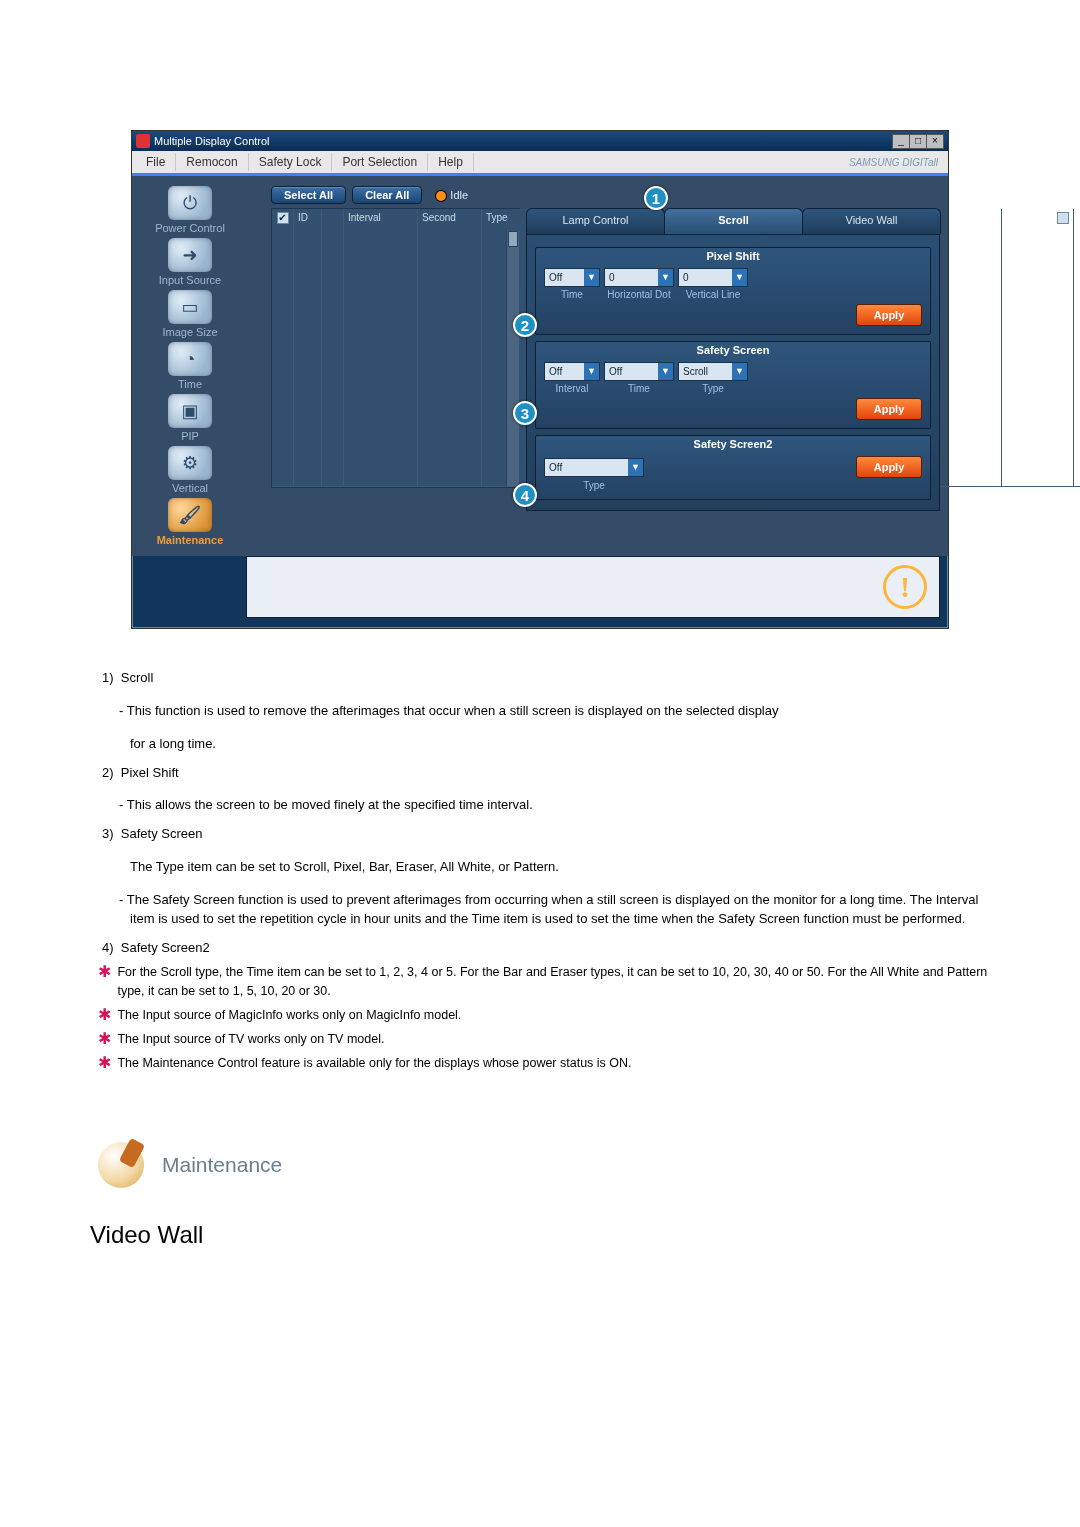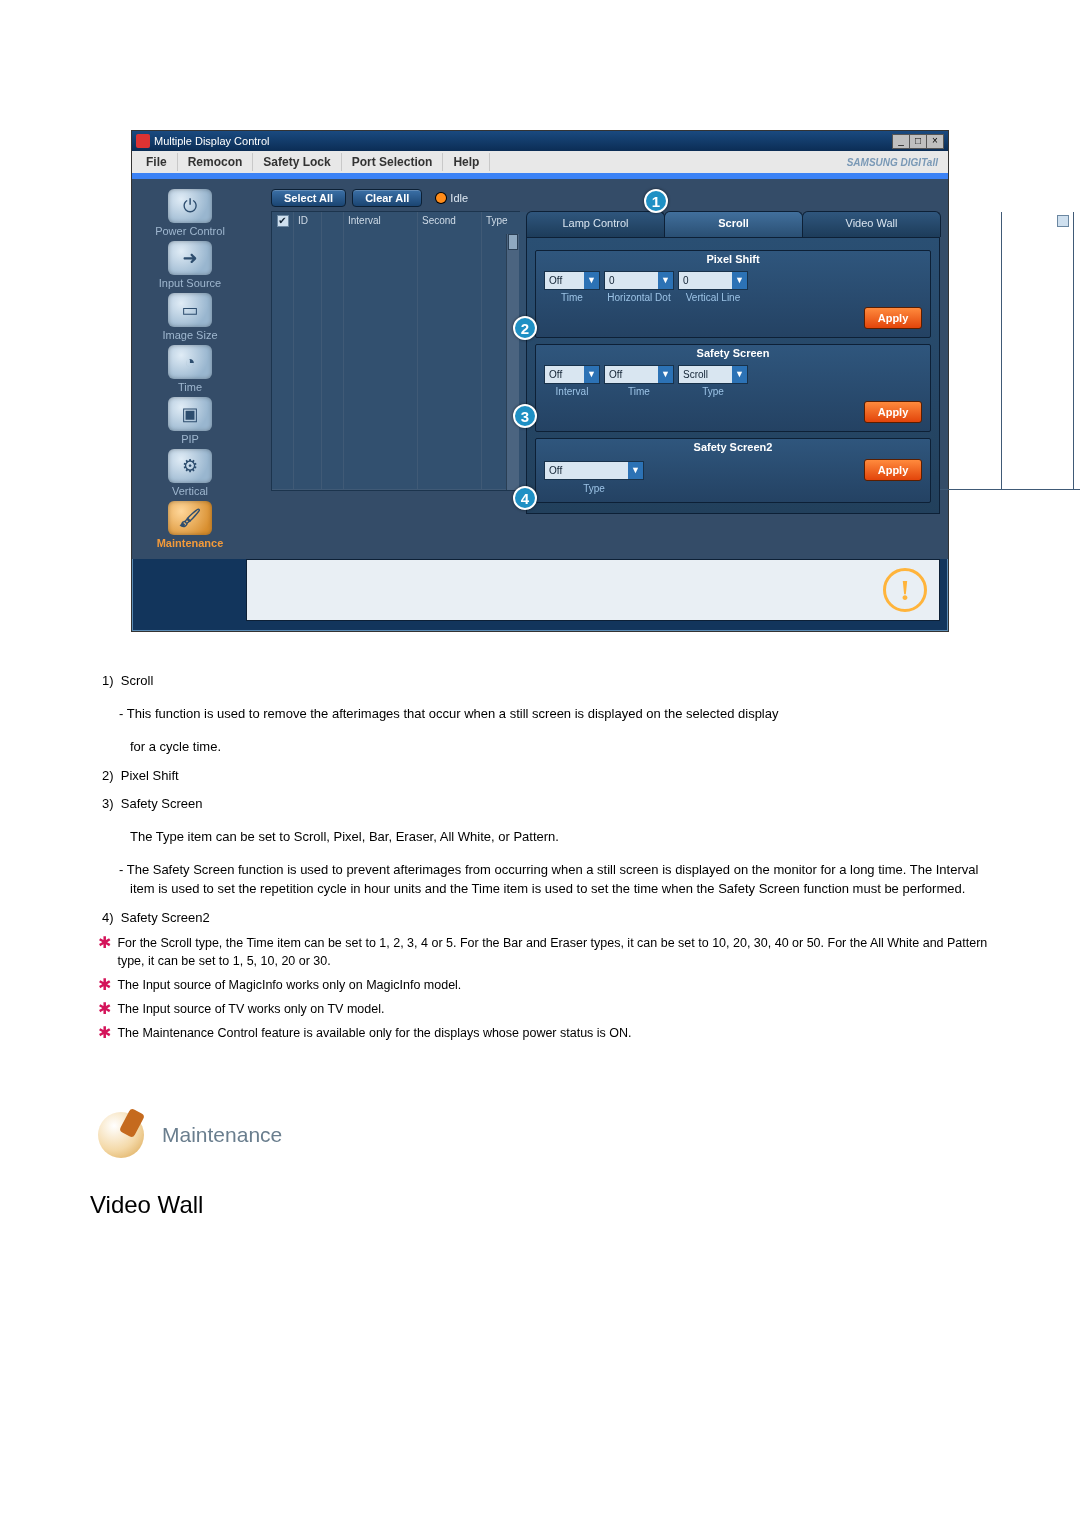--- a/index.html
+++ b/index.html
@@ -39,27 +39,26 @@
   .win-btn {
     width: 18px; height: 15px;
     background: #bfbfbf;
     border: 1px solid #555;
     font-size: 10px; line-height: 12px; text-align: center;
     color: #000;
     margin-left: -1px;
   }
   .menu-bar {
     background: #e8e8e8;
-    border-bottom: 6px solid #3b82f6;
+    border-bottom: 3px solid #3b82f6;
     padding: 2px 4px;
     font-size: 12px;
     color: #333;
     display:flex;
     align-items:center;
-    font-weight:bold;
   }
   .menu-item {
     padding: 2px 10px;
     border-right: 1px solid #c8c8c8;
   }
   .menu-item:last-of-type { border-right:none; }
   .brand {
     margin-left:auto; font-size:10px; color:#7a99b6; font-style:italic;
     padding-right:6px;
   }
@@ -98,21 +97,21 @@
   }
   .top-buttons { display:flex; gap:6px; align-items:center; margin-bottom:4px; }
   .pill-btn {
     padding: 2px 12px;
     color:#fff; font-size:11px; font-weight:bold;
     border:1px solid #0c2035;
     border-radius:4px;
     background: linear-gradient(#3b70a7,#1b4572);
     box-shadow: 0 1px 0 rgba(255,255,255,.2) inset;
   }
-  .idle { color:#dfe9f3; font-size:11px; display:flex; align-items:center; gap:4px; margin-left:8px;}
+  .idle { color:#dfe9f3; font-size:11px; display:flex; align-items:flex-end; gap:4px; margin-left:8px;}
   .idle-dot { width:10px;height:10px;border-radius:50%;background:#ff8c1a;box-shadow:0 0 0 1px #000;}
   .grid {
     border:1px solid #1c344d;
     background:#2b4560;
     height: 280px;
     display:flex; flex-direction:row;
     position:relative;
   }
   .grid-head, .grid-row {
     display:flex; font-size:10px; color:#cfdbe7;
@@ -172,21 +171,21 @@
   }
   .row { display:flex; align-items:center; gap:4px; }
   .sel {
     height:19px; background:#d9e6f1; border:1px solid #18324b;
     font-size:10px; color:#123; display:flex; align-items:center;
   }
   .sel span{ flex:1; padding:0 4px; }
   .sel .arrow{ width:15px; background:#2c72b5; color:#fff; text-align:center; font-size:9px; line-height:17px;}
   .lbl { color:#9cc3e6; font-size:10px; text-align:center; flex:1; }
   .apply {
-    width:58px;height:22px;
+    width:66px;height:22px;
     background:linear-gradient(#ff8a3d,#e2440b);
     border:1px solid #5a1e00; border-radius:3px;
     color:#fff;font-weight:bold;font-size:11px;
     margin-left:auto; display:flex;align-items:center;justify-content:center;
   }
   .status {
     margin-top:8px; height:62px;
     border:1px solid #0d2036; background:#e9eff4;
     display:flex; align-items:center; justify-content:flex-end; padding-right:12px;
   }
@@ -484,23 +483,24 @@
 
   <div class="status" style="margin:0 8px 10px 114px">
     <div class="exclaim">!</div>
   </div>
 </div>
 
 <div class="doc">
   <ol>
     <li class="num"><span>1)</span>&nbsp; <span>Scroll</span></li>
     <div class="sub">- This function is used to remove the afterimages that occur when a still screen is displayed on the selected display</div>
-    <div class="sub" style="text-indent:0">for a cycle time.</div>
+    <div class="sub" style="text-indent:0">for a long time.</div>
 
     <li class="num"><span>2)</span>&nbsp; <span>Pixel Shift</span></li>
+    <div class="sub">- This allows the screen to be moved finely at the specified time interval.</div>
 
     <li class="num"><span>3)</span>&nbsp; <span>Safety Screen</span></li>
     <div class="sub" style="text-indent:0">The Type item can be set to Scroll, Pixel, Bar, Eraser, All White, or Pattern.</div>
     <div class="sub">- The Safety Screen function is used to prevent afterimages from occurring when a still screen is displayed on the monitor for a long time.  The Interval item is used to set the repetition cycle in hour units and the Time item is used to set the time when the Safety Screen function must be performed.</div>
 
     <li class="num"><span>4)</span>&nbsp; <span>Safety Screen2</span></li>
   </ol>
 
   <div class="star-line">
       <span class="star">✱</span>

